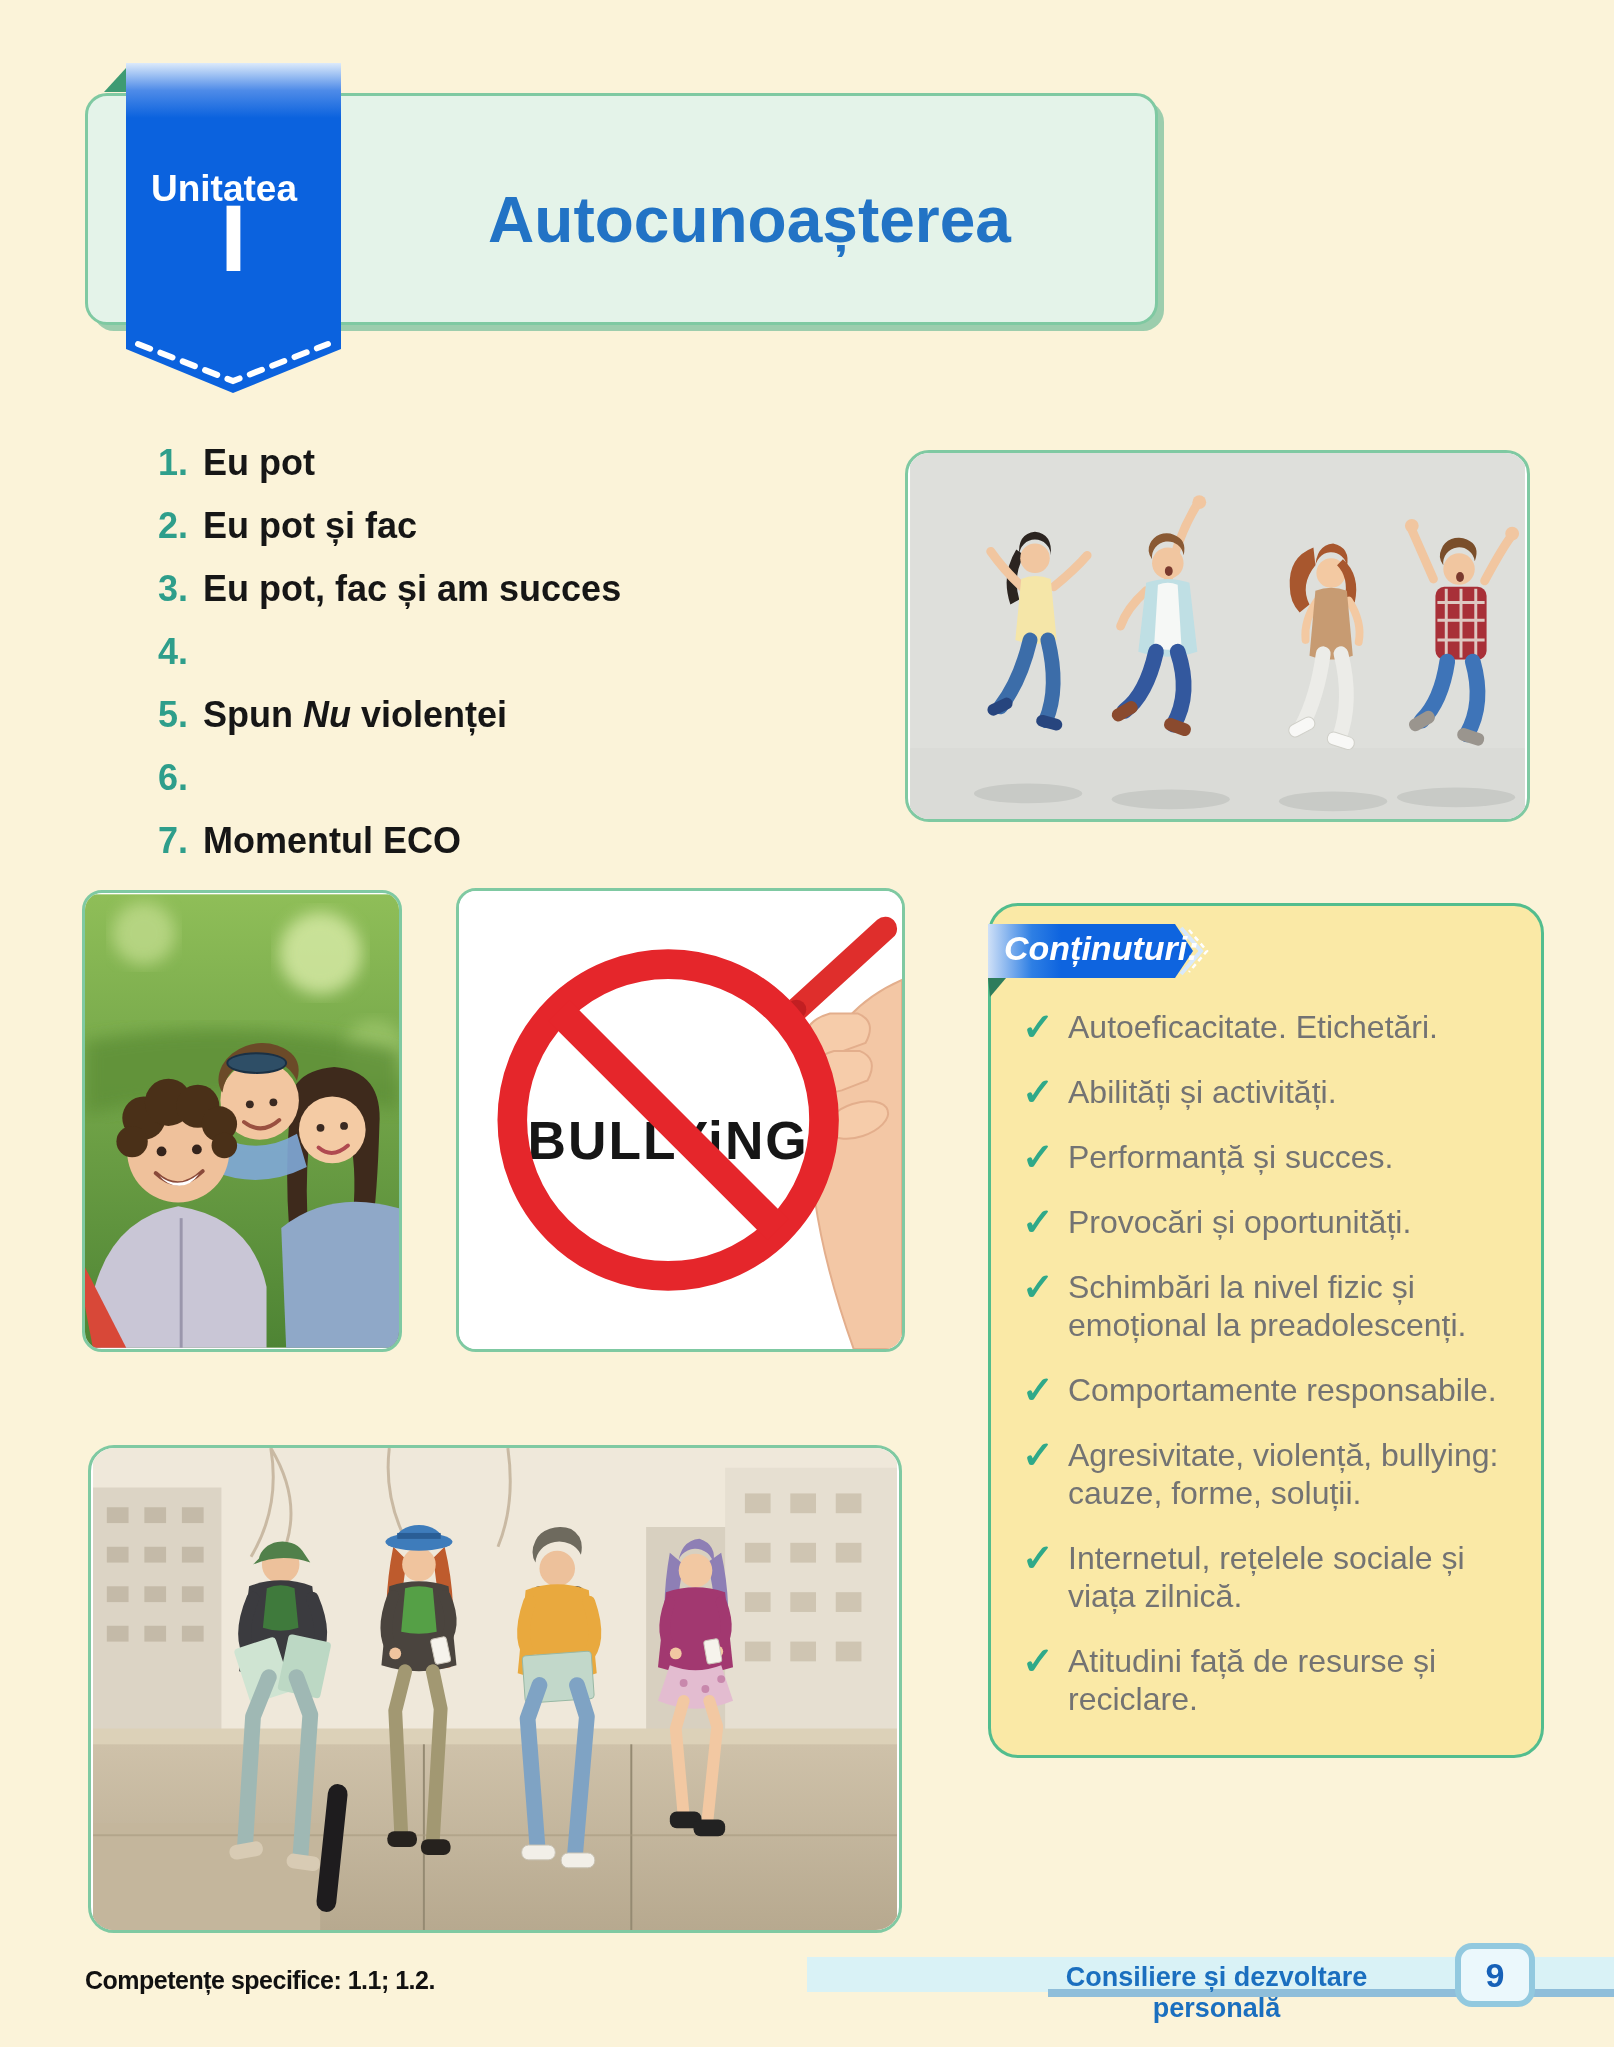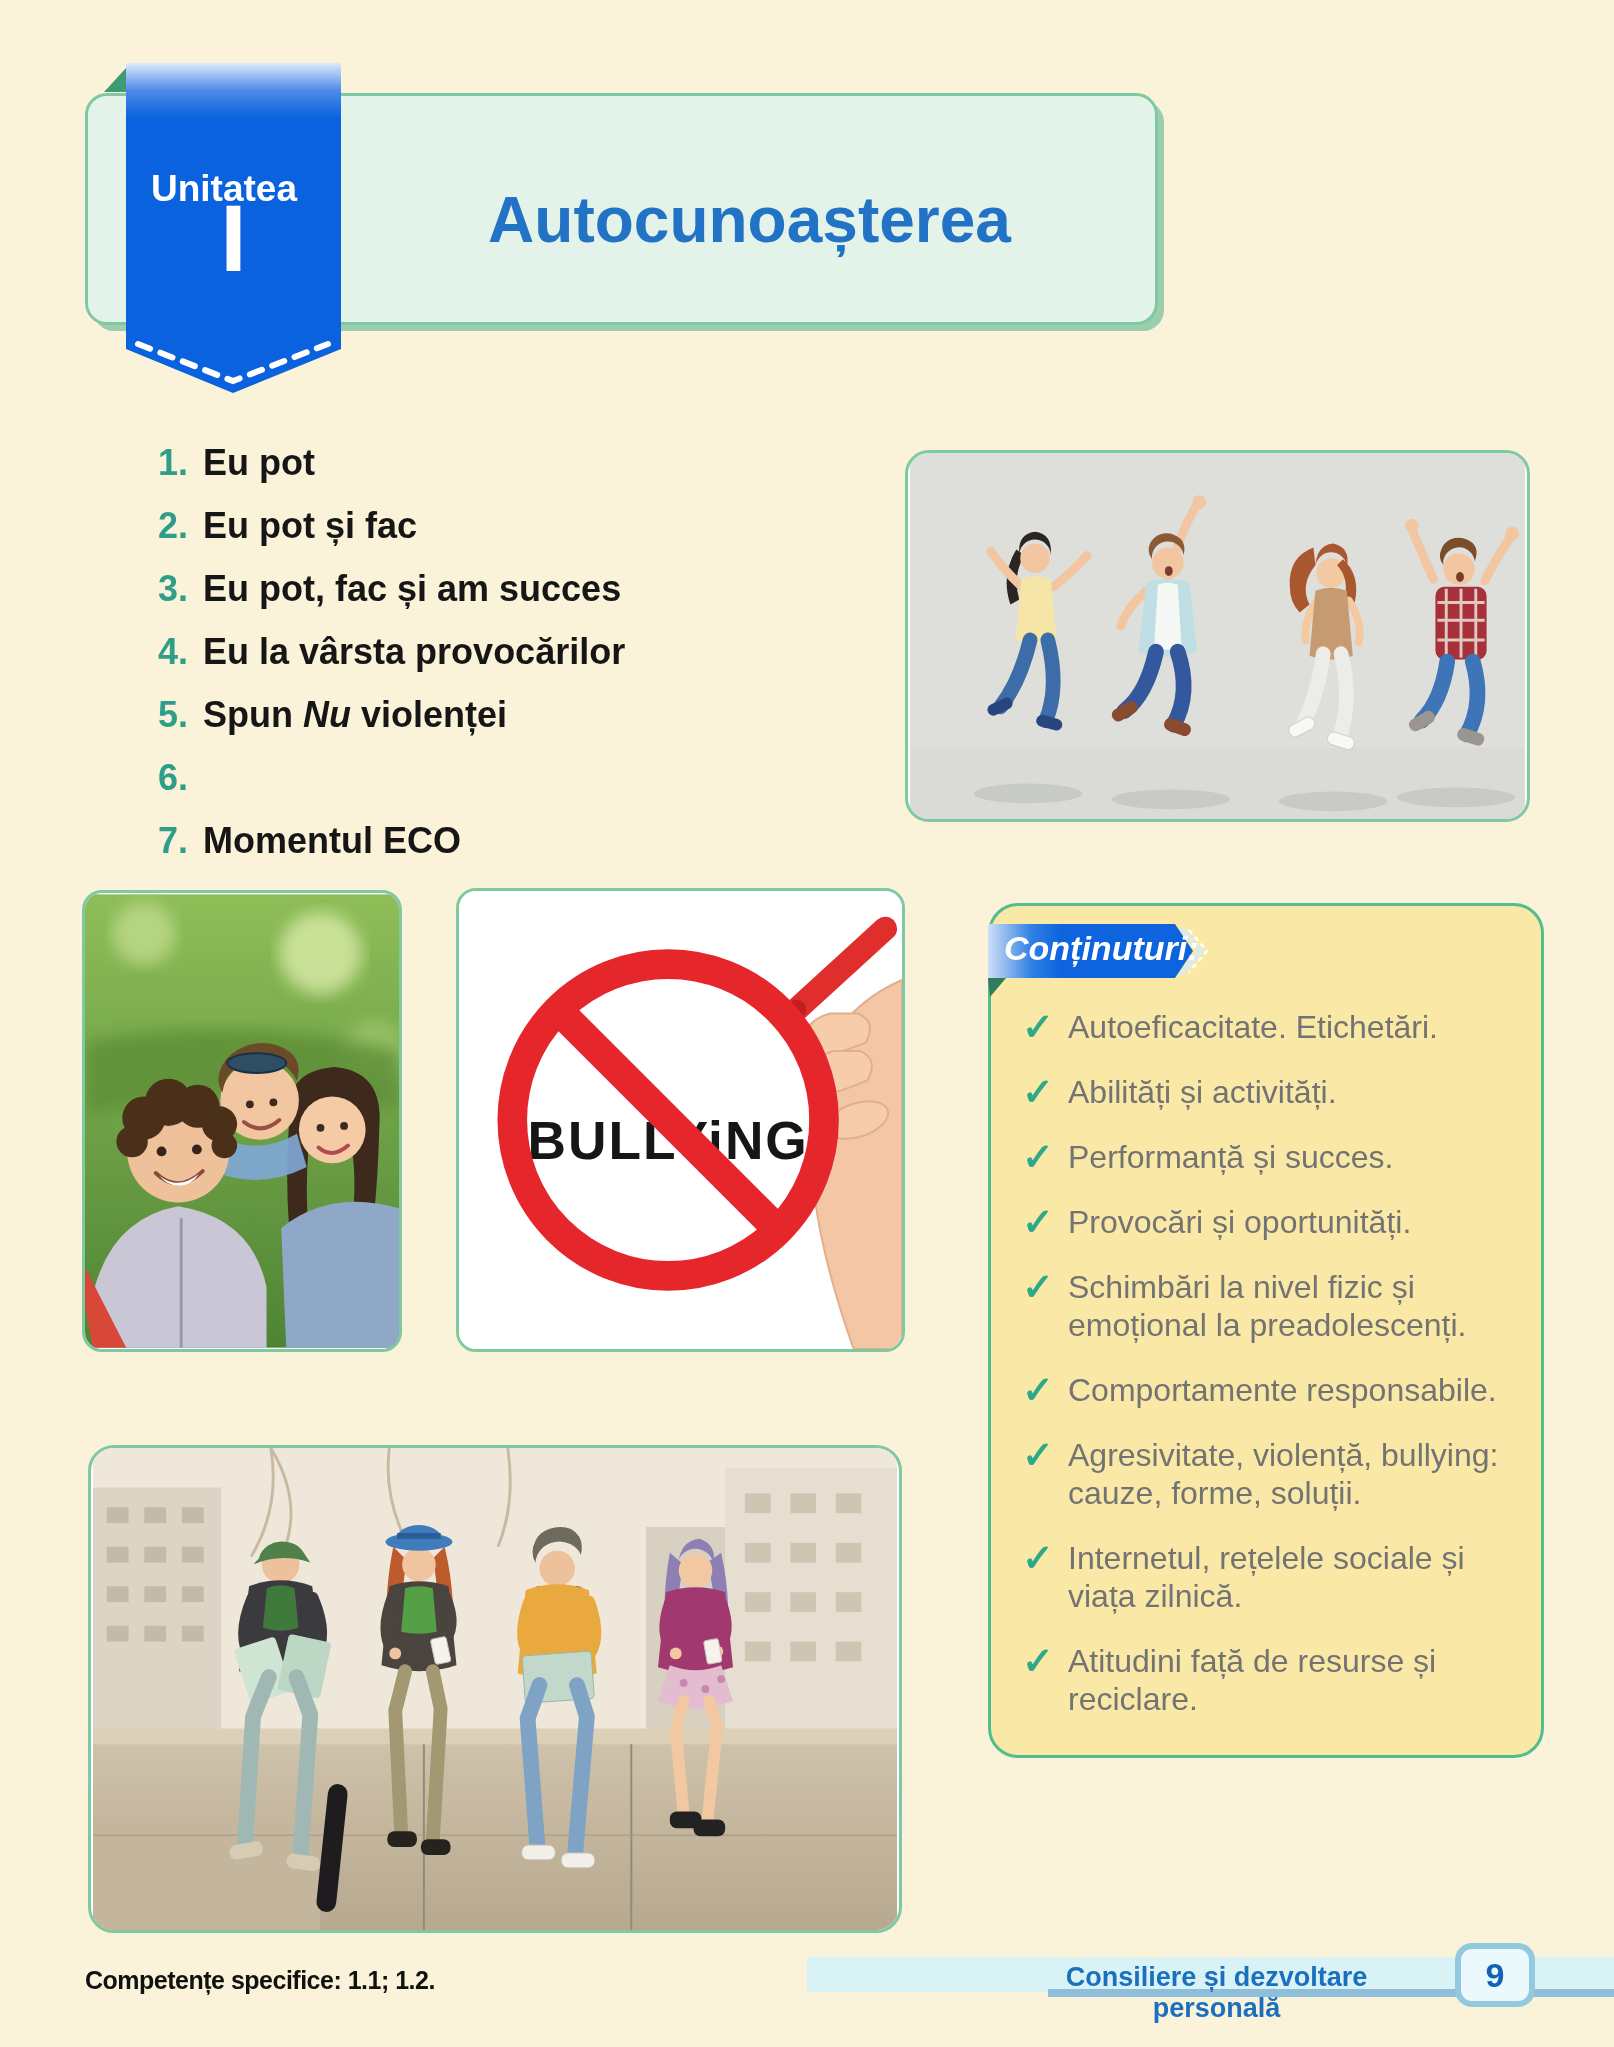--- a/index.html
+++ b/index.html
@@ -117,21 +117,20 @@
     <li>
       <span class="num">2.</span>
       <span class="txt">Eu pot și fac</span>
     </li>
     <li>
       <span class="num">3.</span>
       <span class="txt">Eu pot, fac și am succes</span>
     </li>
     <li>
       <span class="num">4.</span>
-      <span class="txt">Eu la vârsta provocărilor</span>
     </li>
     <li>
       <span class="num">5.</span>
       <span class="txt"><span>Spun </span><em>Nu</em><span> violenței</span></span>
     </li>
     <li>
       <span class="num">6.</span>
     </li>
     <li>
       <span class="num">7.</span>

